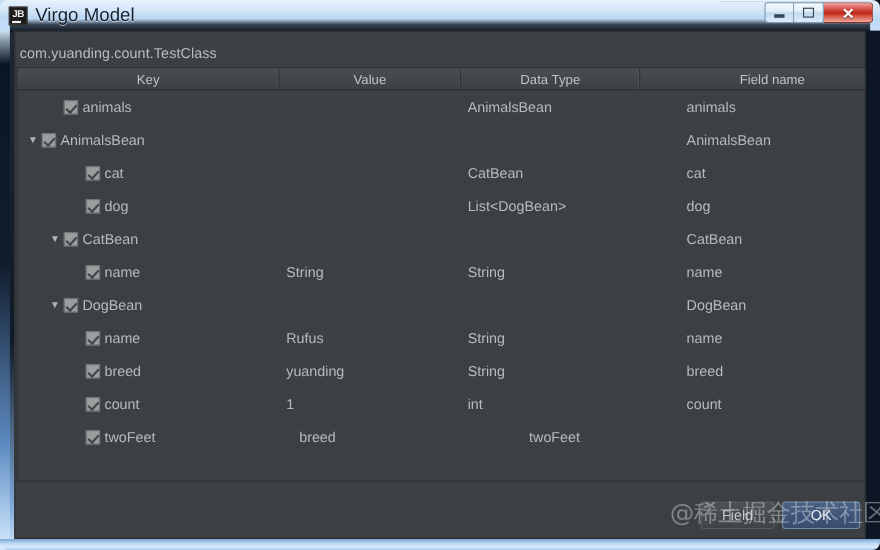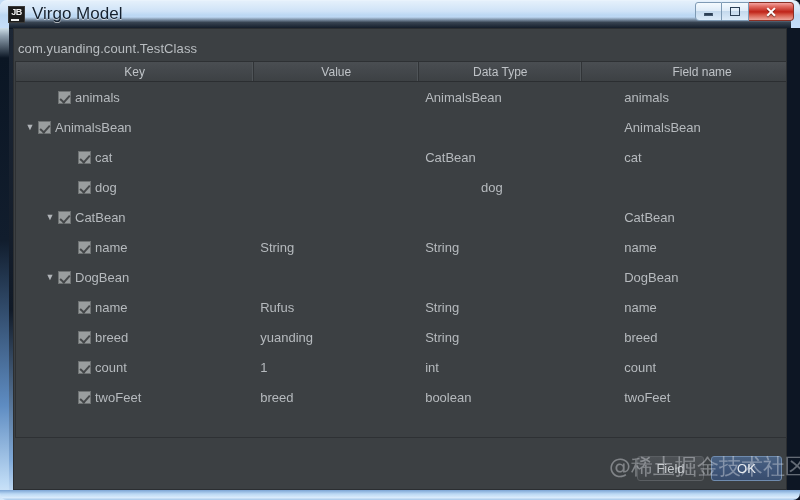--- a/index.html
+++ b/index.html
@@ -331,20 +331,21 @@
             <div class="cell field col-field">cat</div>
           </div>
           <div class="trow">
             <div class="cell key col-key">
               <span style="display: inline-block; width: 40px; min-width: 40px;"></span>
               <span class="tree-toggle empty"></span>
               <span class="cbx"></span>
               <span class="key-label">dog</span>
             </div>
             <div class="cell value col-value"></div>
+            <div class="cell type col-type">List&lt;DogBean&gt;</div>
             <div class="cell field col-field">dog</div>
           </div>
           <div class="trow">
             <div class="cell key col-key">
               <span style="display: inline-block; width: 20px; min-width: 20px;"></span>
               <span class="tree-toggle">▼</span>
               <span class="cbx"></span>
               <span class="key-label">CatBean</span>
             </div>
             <div class="cell value col-value"></div>
@@ -407,21 +408,20 @@
             <div class="cell field col-field">count</div>
           </div>
           <div class="trow">
             <div class="cell key col-key">
               <span style="display: inline-block; width: 40px; min-width: 40px;"></span>
               <span class="tree-toggle empty"></span>
               <span class="cbx"></span>
               <span class="key-label">twoFeet</span>
             </div>
             <div class="cell value col-value">breed</div>
-            <div class="cell type col-type">boolean</div>
             <div class="cell field col-field">twoFeet</div>
           </div>
         </div>
     </div>
 
     <div id="button-bar">
       <div class="dlg-btn" id="btn-cancel">Field</div>
       <div class="dlg-btn" id="btn-ok">OK</div>
     </div>
   </div>

